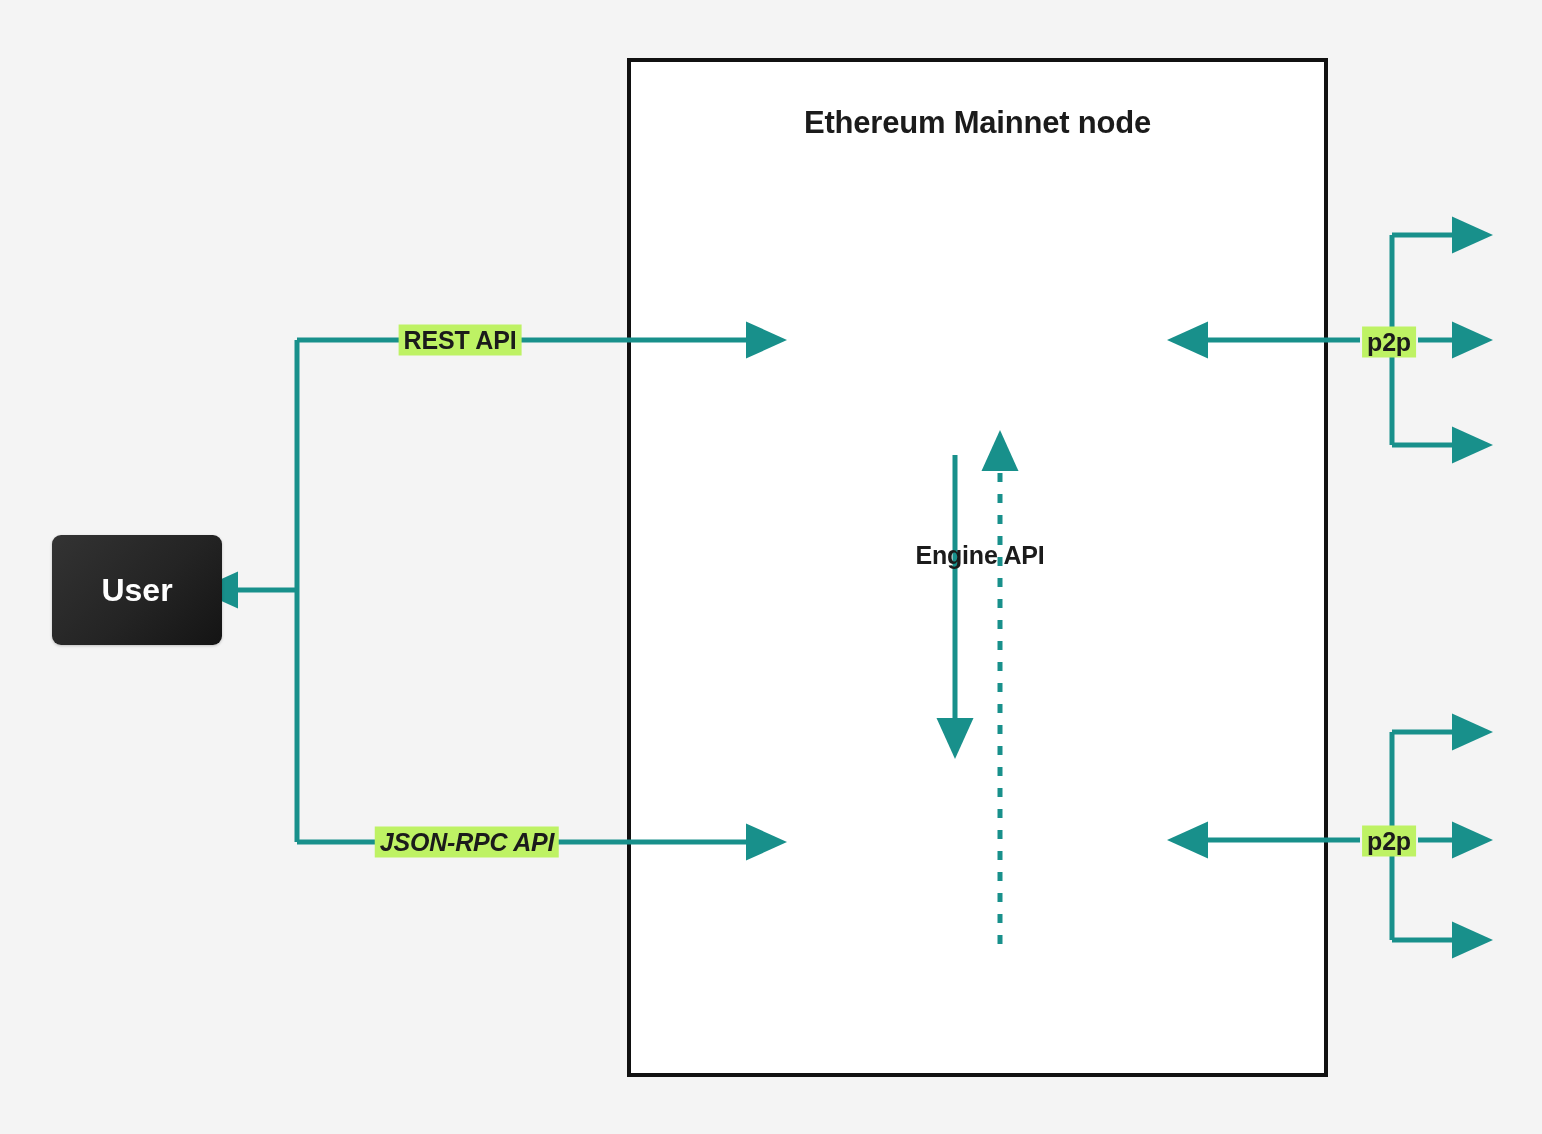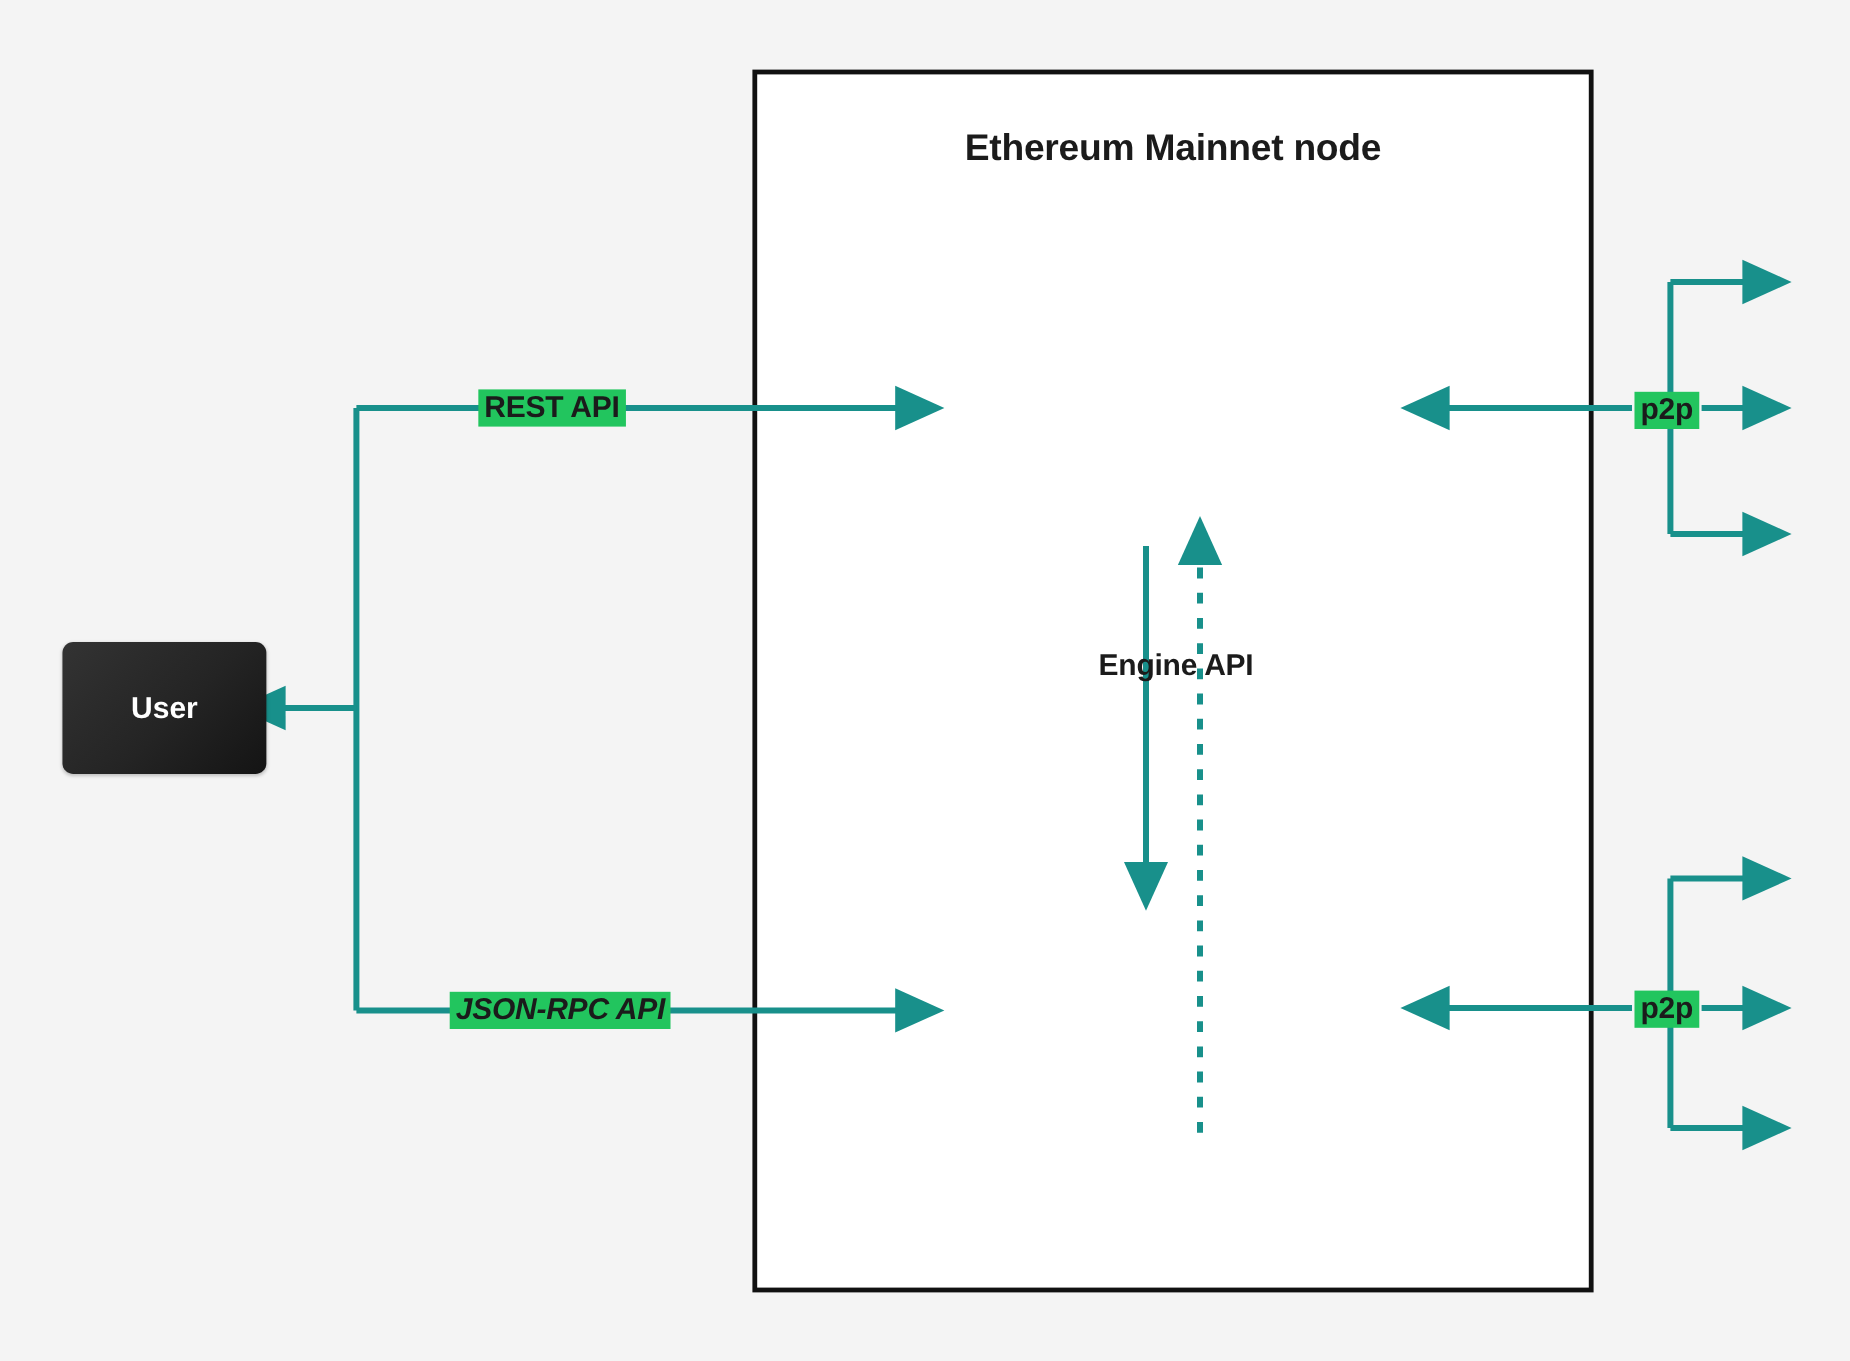--- a/index.html
+++ b/index.html
@@ -79,35 +79,35 @@
     height: 110px;
     border-radius: 9px;
     background: linear-gradient(135deg, #333333 0%, #242424 55%, #141414 100%);
     box-shadow: 0 1px 3px rgba(0,0,0,0.22);
     display: flex;
     align-items: center;
     justify-content: center;
   }
   .user-label {
     color: #ffffff;
-    font-size: 25px;
+    font-size: 32px;
     font-weight: bold;
   }
 
   
   .edge-label {
     position: absolute;
     font-size: 25px;
     font-weight: bold;
     color: #1b1b1b;
     white-space: nowrap;
     transform: translate(-50%, -50%);
     letter-spacing: -0.2px;
   }
-  .edge-label.halo { background: #22c55e; padding: 1px 5px; }
+  .edge-label.halo { background: #bef264; padding: 1px 5px; }
   .edge-label.nohalo { background: transparent; }
 
   #label-rest-api     { left: 460px; top: 340px; }
   #label-jsonrpc-api  { left: 467px; top: 842px; font-style: italic; }
   #label-engine-api   { left: 980px; top: 555px; }
   #label-p2p-top      { left: 1389px; top: 342px; }
   #label-p2p-bottom   { left: 1389px; top: 841px; }
 </style>
 </head>
 <body>

